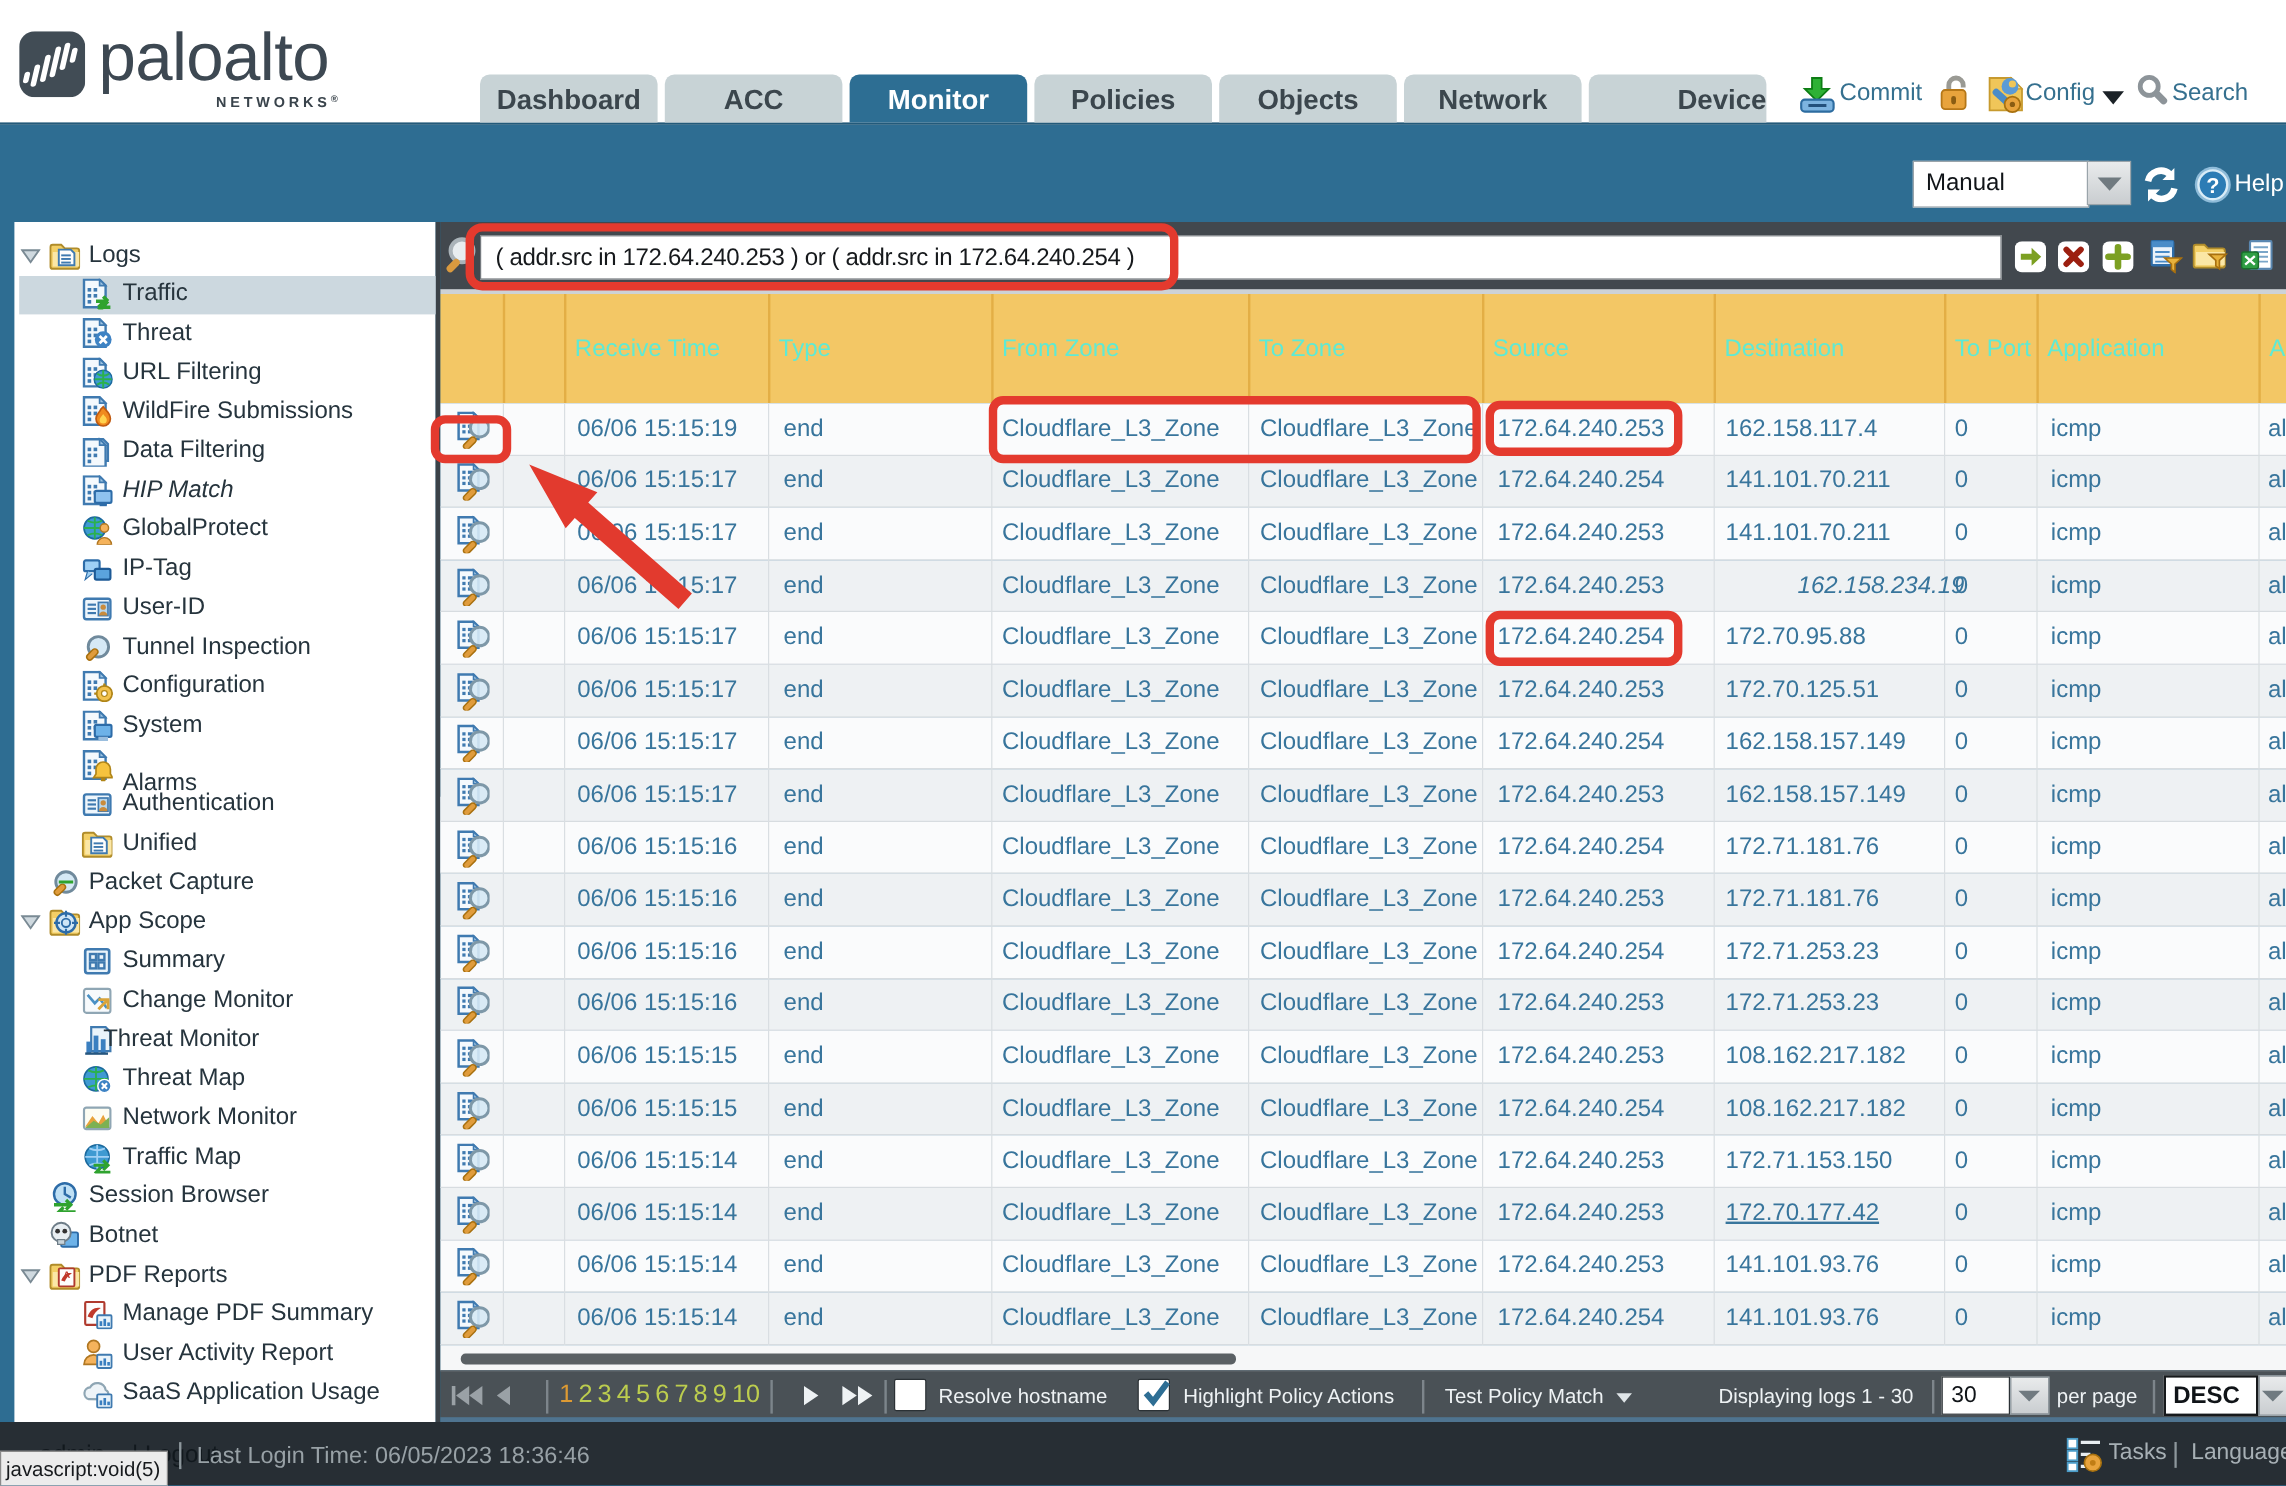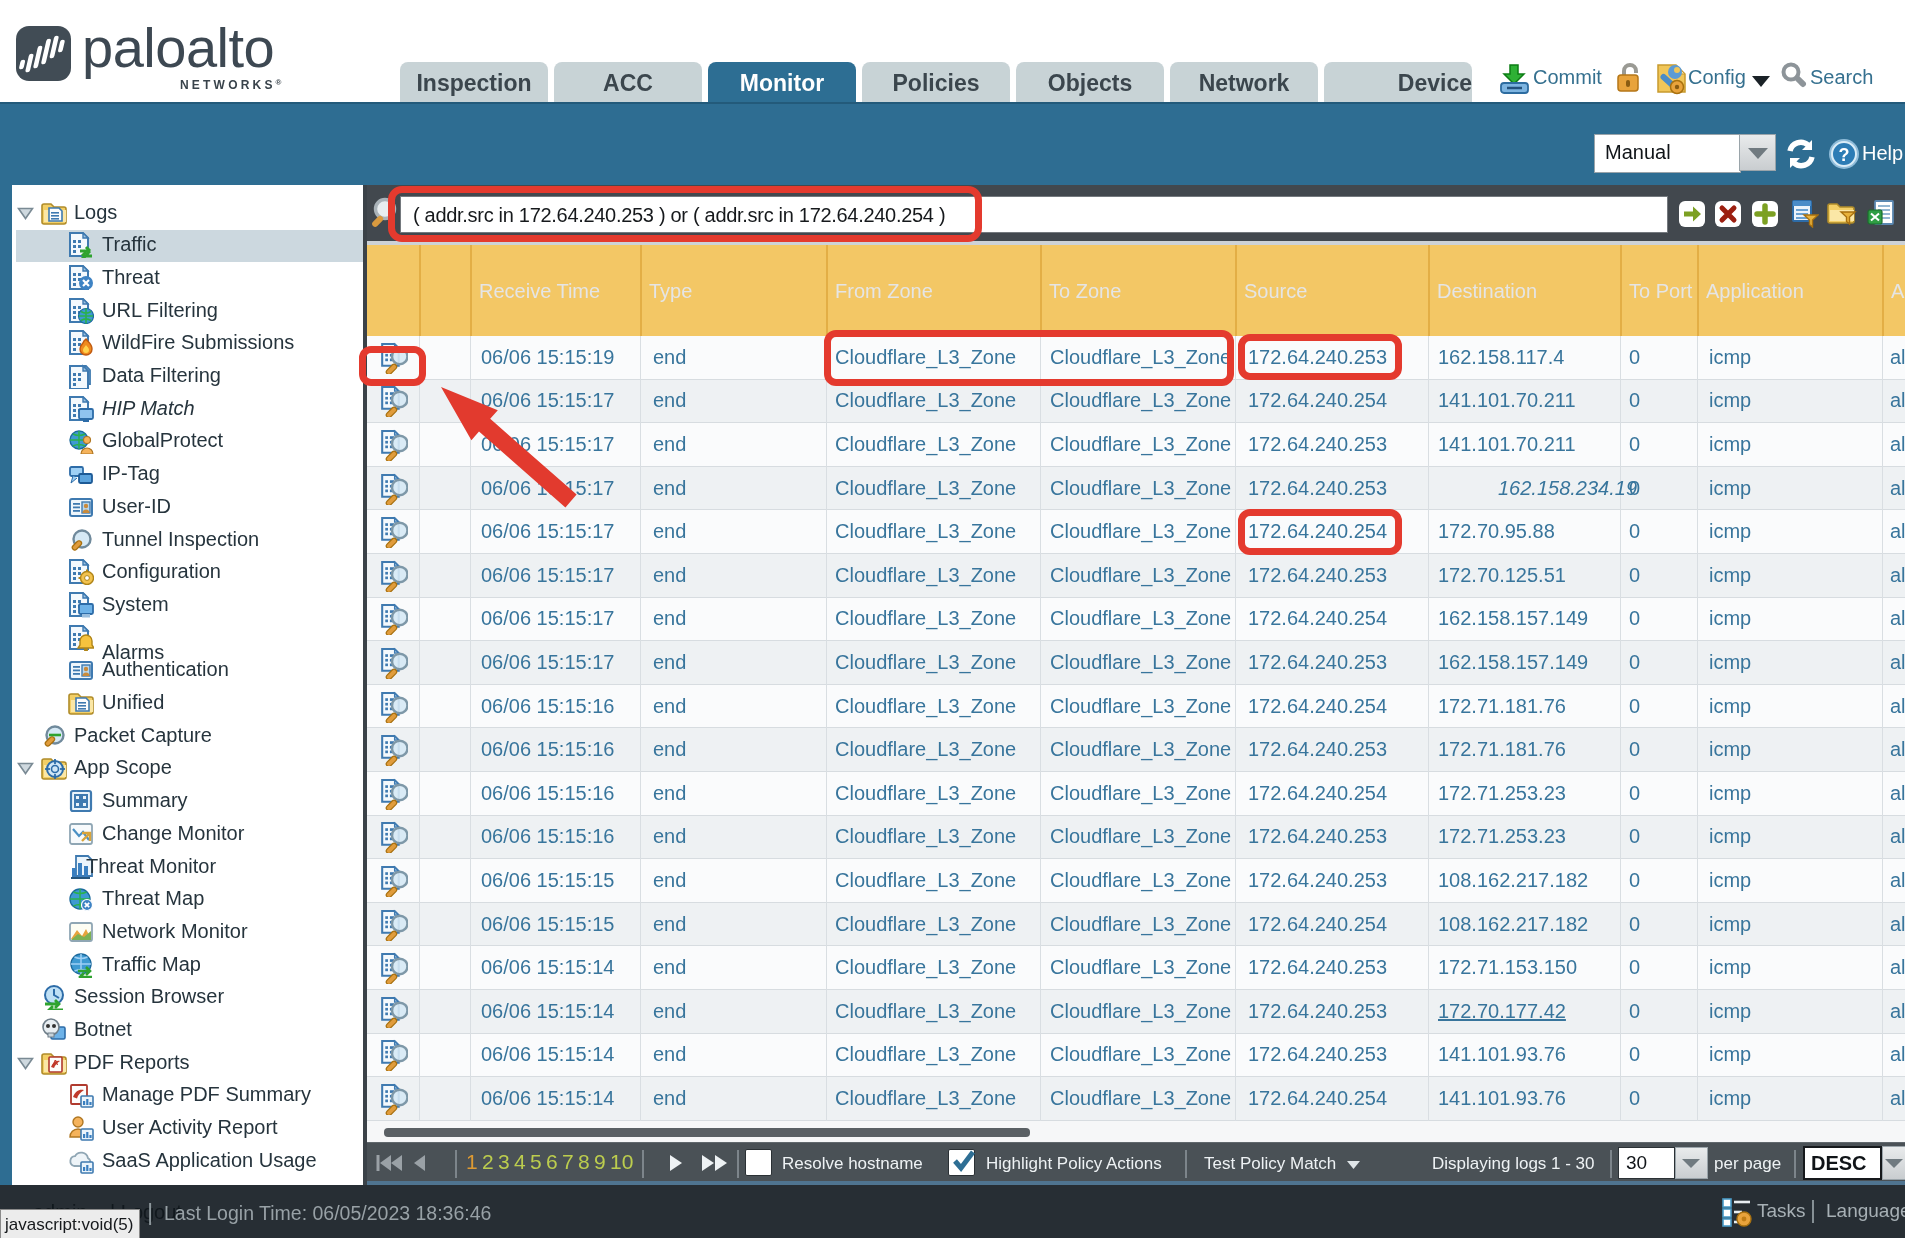--- a/index.html
+++ b/index.html
@@ -3,21 +3,21 @@
 <style>
 html,body{margin:0;padding:0;}
 body{width:1905px;height:1238px;position:relative;overflow:hidden;
  font-family:"Liberation Sans",sans-serif;background:#2e6d92;}
 .abs{position:absolute;}
 .tab{position:absolute;top:62px;height:40px;width:148px;border-radius:8px 8px 0 0;
  background:#c8d3d6;color:#3b464d;font-size:23px;font-weight:700;text-align:center;line-height:42px;}
 .tab.active{background:#2d6e93;color:#fff;}
 .toplink{position:absolute;top:66px;font-size:20px;color:#35708f;}
 .sideitem{position:absolute;font-size:20px;color:#26343d;white-space:nowrap;}
-.hcol{position:absolute;font-size:20px;color:#e5e5e5;white-space:nowrap;}
+.hcol{position:absolute;font-size:20px;color:#5eead4;white-space:nowrap;}
 .cell{position:absolute;font-size:20px;color:#38759c;white-space:nowrap;}
 .vline{position:absolute;width:1px;background:#d9dee2;}
 .redbox{position:absolute;border:7px solid #e43a2e;border-radius:14px;}
 .ftxt{position:absolute;font-size:17px;color:#eef2f4;white-space:nowrap;}
 .fsep{position:absolute;width:2px;height:28px;background:#7d858b;}
 </style></head>
 <body>
 
 <div class="abs" style="left:0;top:0;width:1905px;height:102px;background:#ffffff;border-bottom:2px solid #235a7a;"></div>
 <svg class="abs" style="left:16px;top:26px;" width="55" height="55" viewBox="0 0 55 55">
@@ -26,21 +26,21 @@
 <line x1="9" y1="36" x2="9" y2="41"></line>
 <line x1="16" y1="30" x2="16" y2="44"></line>
 <line x1="23" y1="22" x2="23" y2="40"></line>
 <line x1="30" y1="15" x2="30" y2="36"></line>
 <line x1="37" y1="12" x2="37" y2="30"></line>
 <line x1="44" y1="16" x2="44" y2="24"></line>
 </g>
   </svg>
 <div class="abs" style="left:82px;top:15px;font-size:56px;color:#3d4852;letter-spacing:-0.5px;">paloalto</div>
 <div class="abs" style="left:180px;top:78px;font-size:12px;font-weight:700;color:#39434b;letter-spacing:3.2px;">NETWORKS<span style="font-size:8px;vertical-align:4px;">®</span></div>
-<div class="tab" style="left:400px;">Inspection</div>
+<div class="tab" style="left:400px;">Dashboard</div>
 <div class="tab" style="left:554px;">ACC</div>
 <div class="tab active" style="left:708px;">Monitor</div>
 <div class="tab" style="left:862px;">Policies</div>
 <div class="tab" style="left:1016px;">Objects</div>
 <div class="tab" style="left:1170px;">Network</div>
 <div class="tab" style="left:1324px;text-align:right;">Device</div>
 <svg class="abs" style="left:1500px;top:63px;" width="30" height="32" viewBox="0 0 30 32">
 <path d="M10 2 h8 v9 h6 l-10 10 -10 -10 h6 z" fill="#2eb135" stroke="#0d7d14" stroke-width="1.5"></path>
 <rect x="1" y="20" width="27" height="10" rx="3" fill="#7db4e0" stroke="#2d6ca0" stroke-width="1.8"></rect>
 <line x1="7" y1="25" x2="22" y2="25" stroke="#23517c" stroke-width="2.5"></line>

